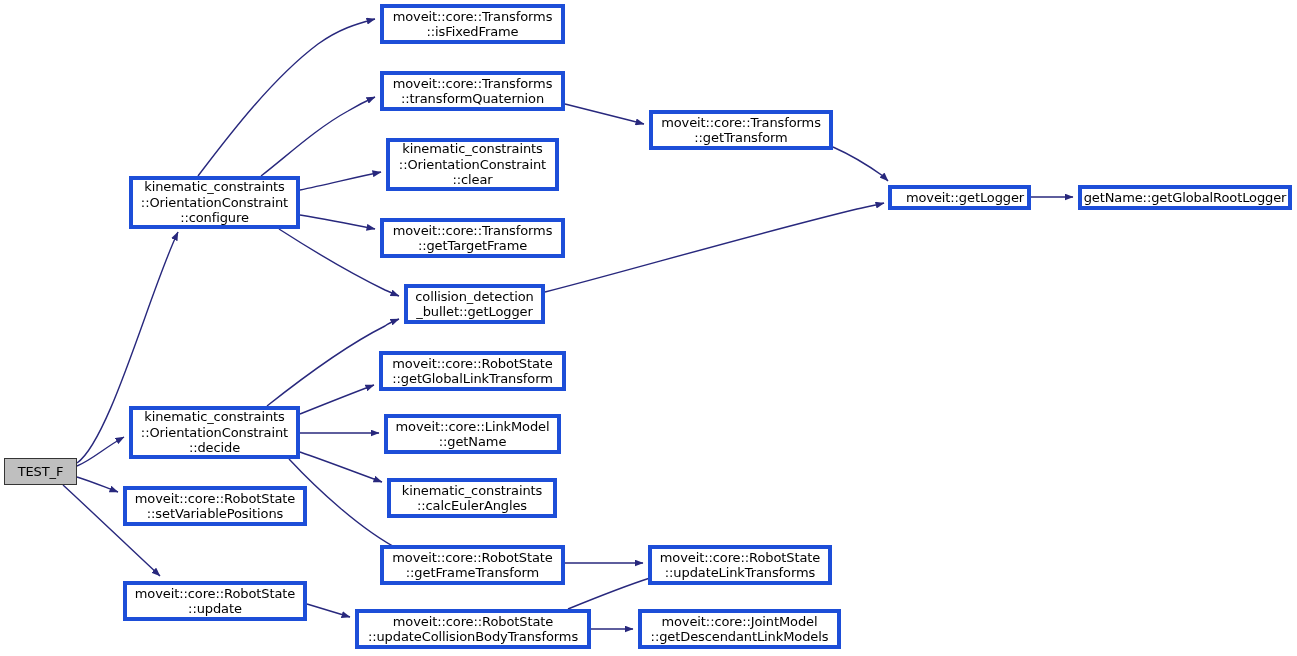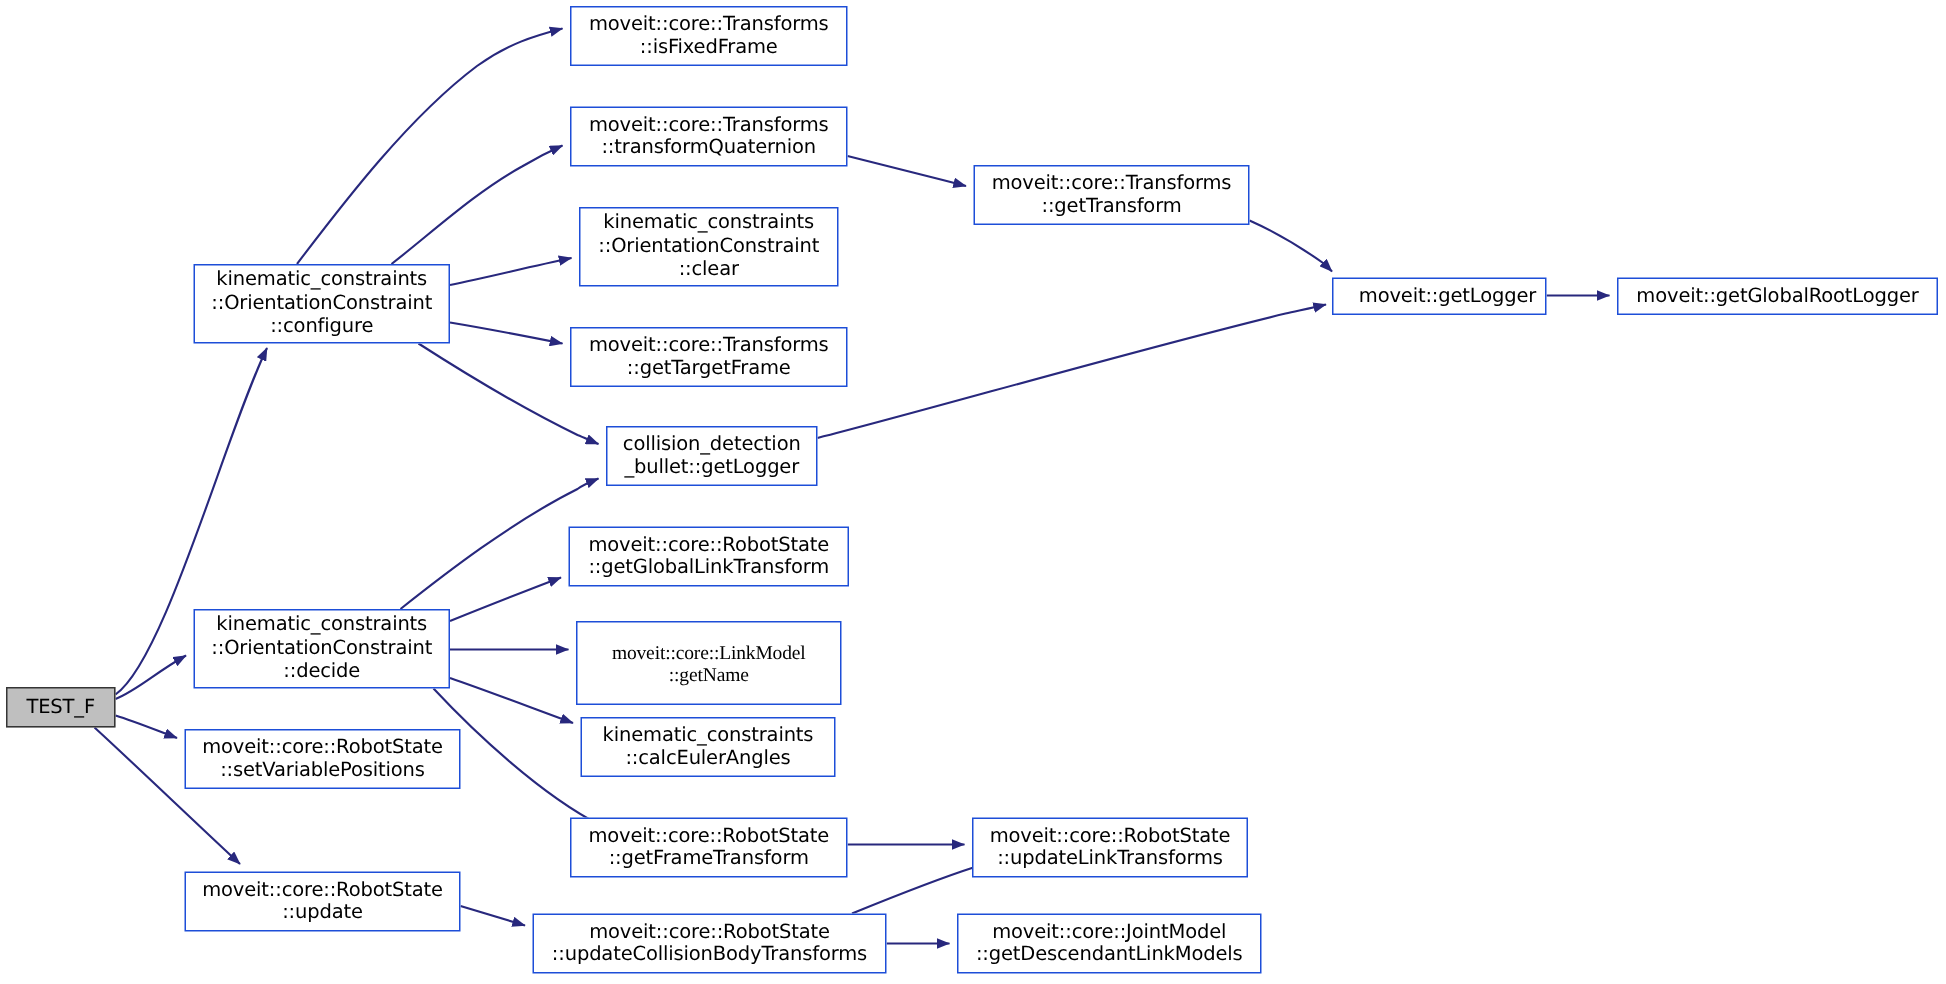--- a/index.html
+++ b/index.html
@@ -8,21 +8,21 @@
     position:relative;
     width:1297px;
     height:656px;
     background:#ffffff;
     overflow:hidden;
   }
   #edges{position:absolute;left:0;top:0;width:1297px;height:656px;pointer-events:none;}
   .node{
     position:absolute;
     box-sizing:border-box;
-    border:1px solid #1d4ed8;
+    border:4px solid #1d4ed8;
     background:#ffffff;
     color:#000000;
     font-size:13px;
     line-height:15.5px;
     text-align:center;
     display:flex;
     align-items:center;
     justify-content:center;
     white-space:pre;
     letter-spacing:-0.1px;
@@ -88,31 +88,31 @@
 ::transformQuaternion</span></div>
       <div class="node" style="left: 386px; top: 138px; width: 173px; height: 53px;"><span class="lbl">kinematic_constraints
 ::OrientationConstraint
 ::clear</span></div>
       <div class="node" style="left: 380px; top: 218px; width: 185px; height: 40px;"><span class="lbl">moveit::core::Transforms
 ::getTargetFrame</span></div>
       <div class="node" style="left: 404px; top: 284px; width: 141px; height: 40px; text-align: center;"><span class="lbl">collision_detection
 _bullet::getLogger</span></div>
       <div class="node" style="left: 379px; top: 351px; width: 187px; height: 40px;"><span class="lbl">moveit::core::RobotState
 ::getGlobalLinkTransform</span></div>
-      <div class="node" style="left: 384px; top: 414px; width: 177px; height: 56px; font-family: Liberation Serif, serif;"><span class="lbl">moveit::core::LinkModel
+      <div class="node" style="left: 384px; top: 414px; width: 177px; height: 40px;"><span class="lbl">moveit::core::LinkModel
 ::getName</span></div>
       <div class="node" style="left: 387px; top: 478px; width: 170px; height: 40px;"><span class="lbl">kinematic_constraints
 ::calcEulerAngles</span></div>
       <div class="node" style="left: 380px; top: 545px; width: 185px; height: 40px;"><span class="lbl">moveit::core::RobotState
 ::getFrameTransform</span></div>
       <div class="node" style="left: 355px; top: 609px; width: 236px; height: 40px;"><span class="lbl">moveit::core::RobotState
 ::updateCollisionBodyTransforms</span></div>
       <div class="node" style="left: 649px; top: 110px; width: 184px; height: 40px;"><span class="lbl">moveit::core::Transforms
 ::getTransform</span></div>
       <div class="node" style="left: 648px; top: 545px; width: 184px; height: 40px;"><span class="lbl">moveit::core::RobotState
 ::updateLinkTransforms</span></div>
       <div class="node" style="left: 638px; top: 609px; width: 203px; height: 40px;"><span class="lbl">moveit::core::JointModel
 ::getDescendantLinkModels</span></div>
       <div class="node" style="left: 888px; top: 185px; width: 143px; height: 25px; padding-left: 11px;"><span class="lbl">moveit::getLogger</span></div>
-      <div class="node" style="left: 1078px; top: 185px; width: 214px; height: 25px;"><span class="lbl">moveit::getGlobalRootLogger</span></div>
+      <div class="node" style="left: 1078px; top: 185px; width: 214px; height: 25px;"><span class="lbl">getName::getGlobalRootLogger</span></div>
     </div>
 
 </div>
 
 </body></html>

